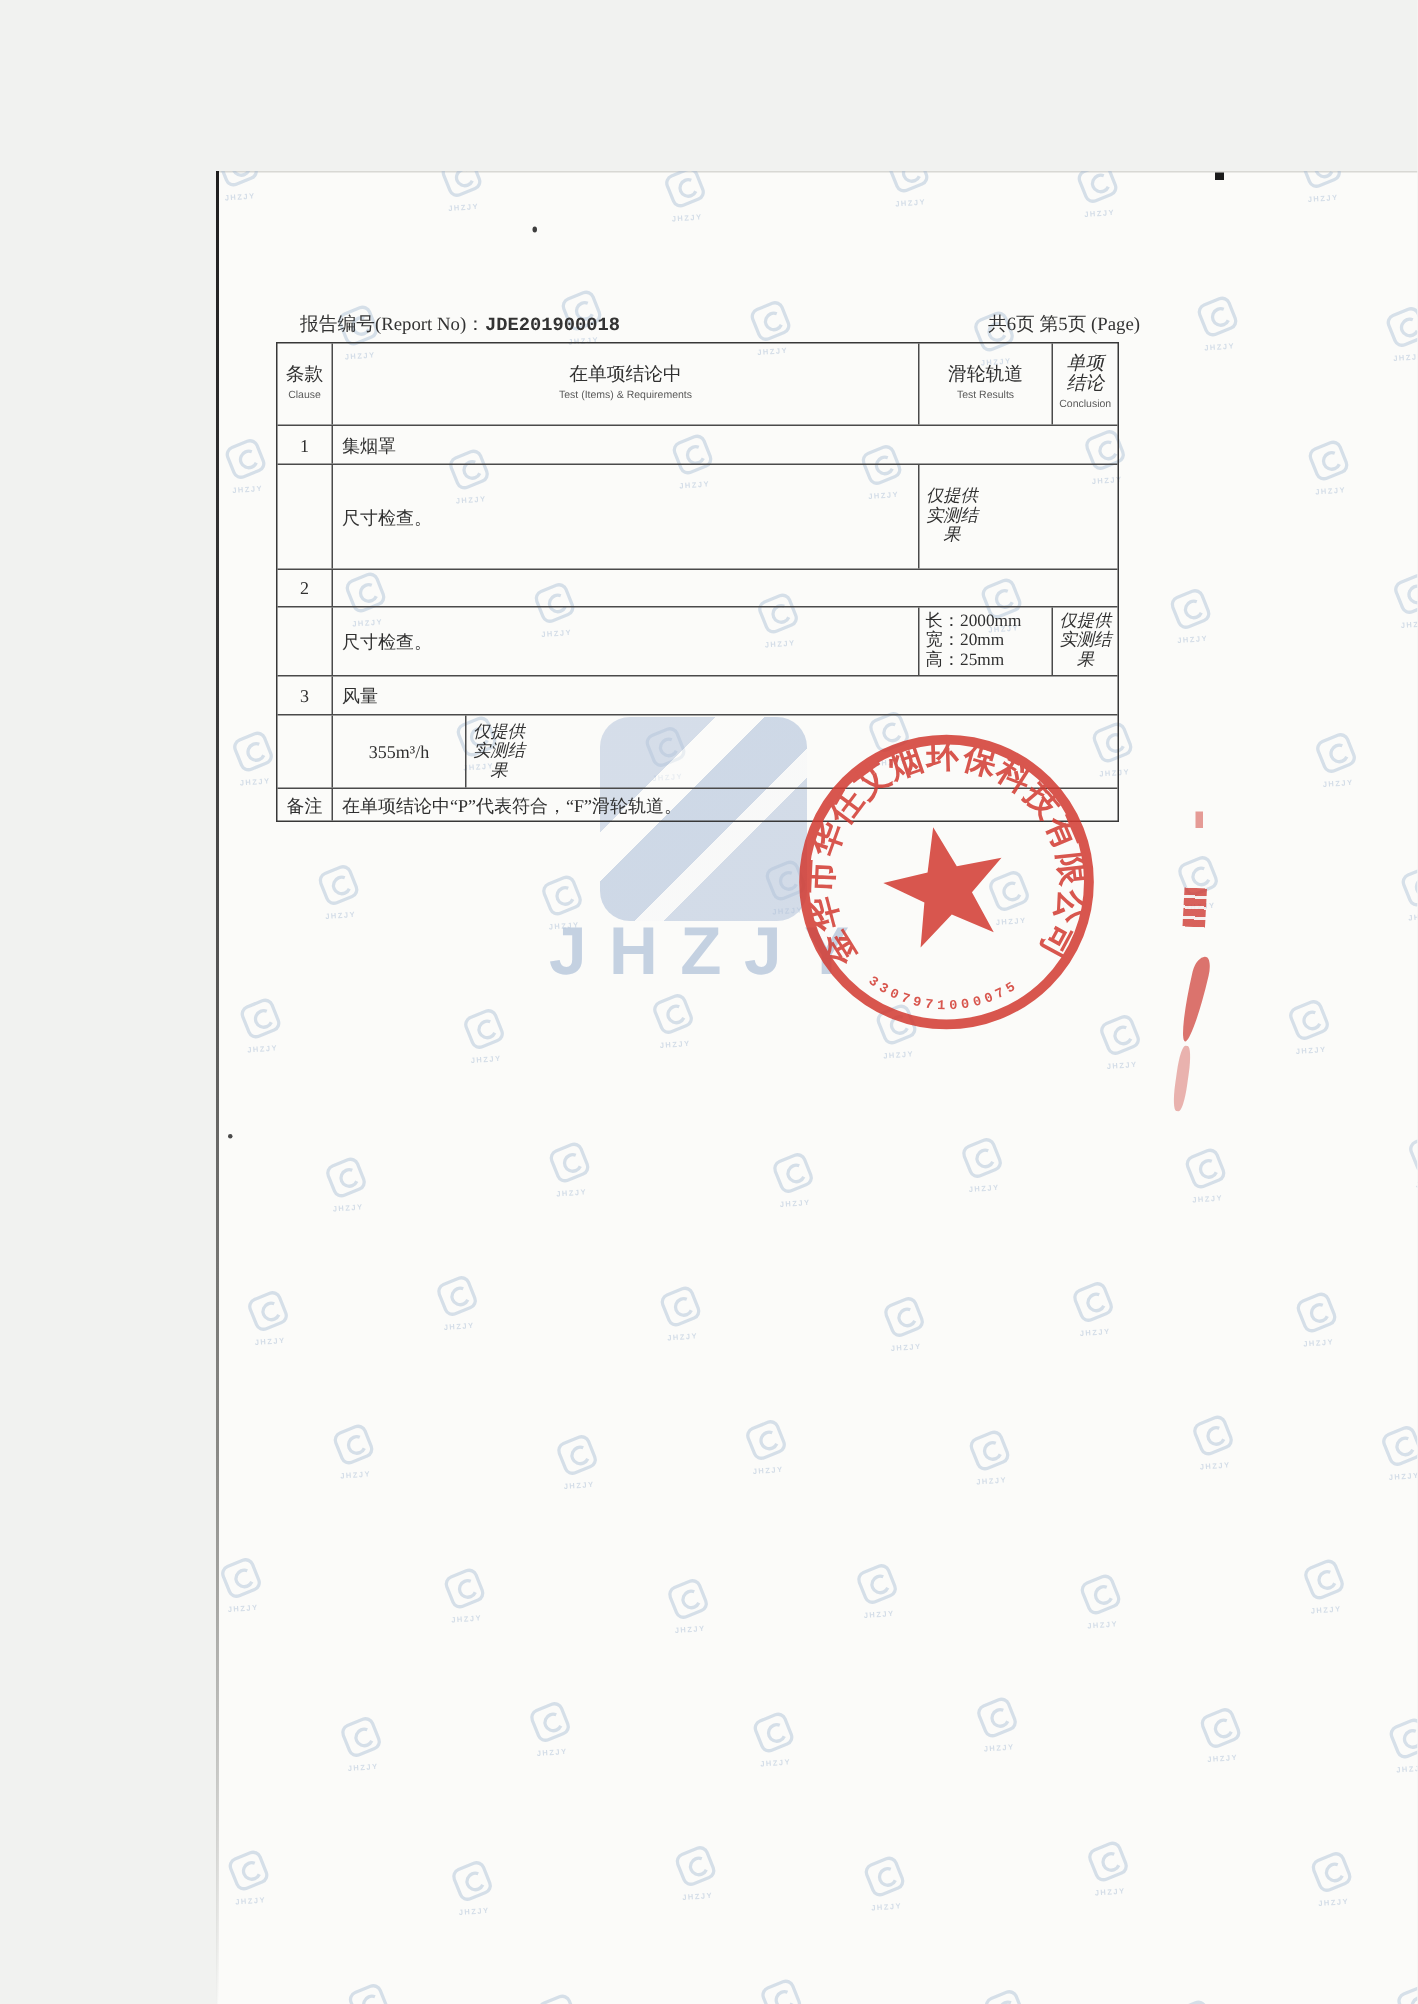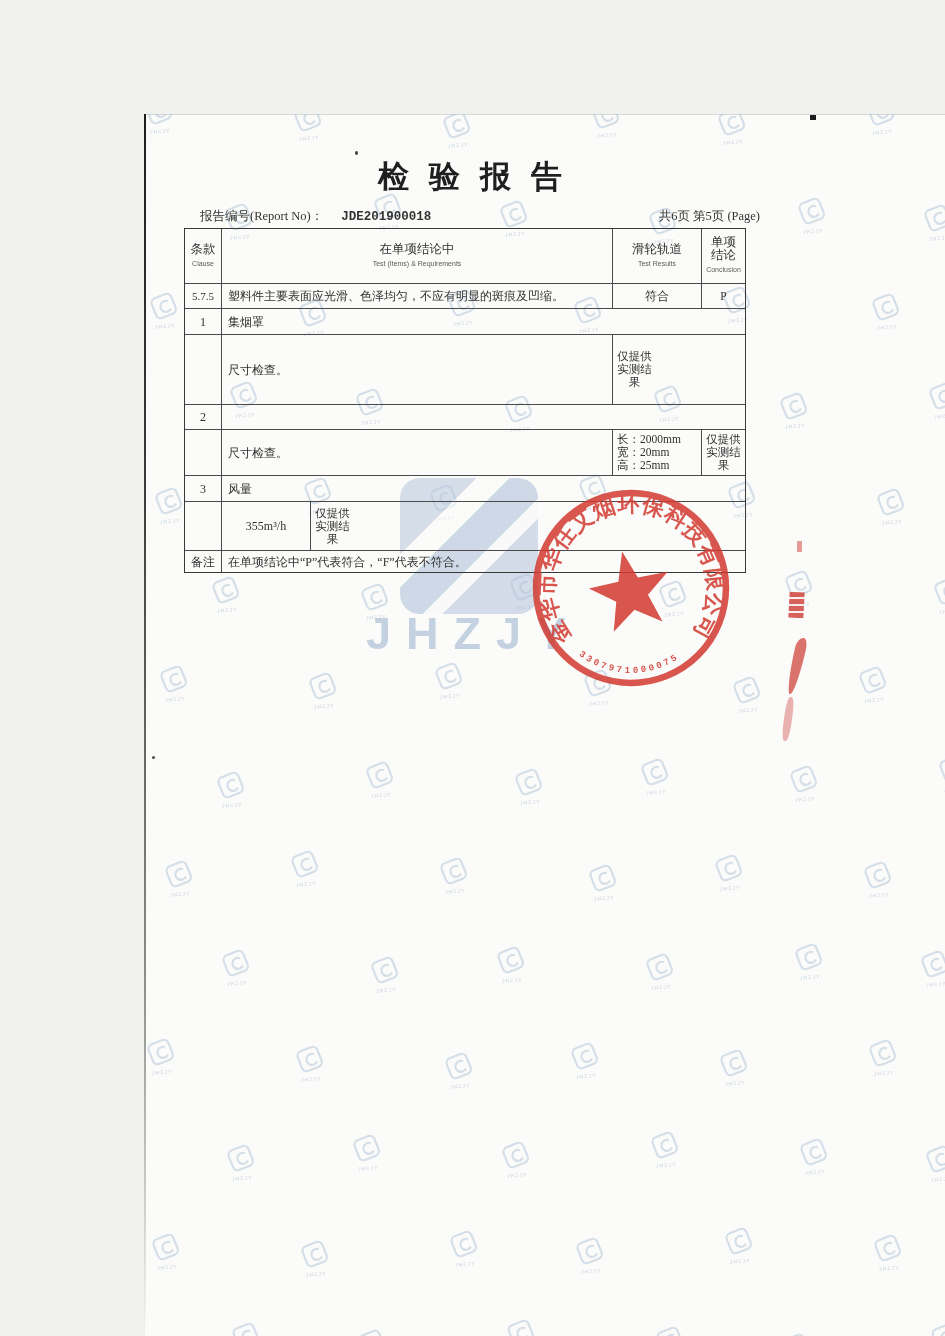--- a/index.html
+++ b/index.html
@@ -21,35 +21,35 @@
   #wm-big-text{position:absolute;left:366px;top:608px;z-index:1;font-family:"Liberation Sans",sans-serif;
     font-weight:bold;font-size:45px;letter-spacing:15px;color:#b7c7dc;opacity:.8;}
   
   .doc{z-index:2;position:absolute;color:#2e2e2e;}
   #title{left:180px;top:156px;width:580px;text-align:center;font-size:31px;font-weight:bold;
     letter-spacing:20px;text-indent:20px;color:#1f1f1f;}
   #subtitle{left:180px;top:193px;width:580px;text-align:center;
     font-family:"Liberation Mono",monospace;font-size:14px;font-weight:bold;letter-spacing:2px;color:#262626;}
   #report-line{left:200px;top:208px;width:560px;display:flex;justify-content:space-between;
     font-size:12.5px;color:#333;}
-  #report-line .mono{font-family:"Liberation Mono",monospace;font-weight:bold;margin-left:18px;}
+  #report-line .mono{font-family:"Liberation Mono",monospace;font-weight:bold;}
   
   #report-table{left:184px;top:228px;width:560px;border:1.6px solid #383838;background:transparent;}
   .trow{display:flex;border-top:1px solid #4a4a4a;box-sizing:border-box;}
   .trow:first-child{border-top:none;}
   .cell{box-sizing:border-box;display:flex;flex-direction:column;justify-content:center;
     font-size:12px;color:#303030;line-height:14px;}
   .c-clause{width:37px;border-right:1px solid #4a4a4a;text-align:center;align-items:center;}
   .c-item{width:391px;border-right:1px solid #4a4a4a;padding:2px 6px;align-items:flex-start;}
   .c-item-span{flex:1;padding:2px 6px;align-items:flex-start;border-right:none;}
   .c-result{width:89px;border-right:1px solid #4a4a4a;text-align:center;align-items:center;}
   .c-result.lines{align-items:flex-start;text-align:left;padding:3px 4px;}
   .c-result .rline{font-size:11.5px;line-height:13px;}
   .c-conclusion{width:43px;text-align:center;align-items:center;padding:1px 4px;}
-  .c-conclusion .wrap{font-size:11.5px;line-height:13px;}
+  .c-conclusion .wrap{font-size:11.5px;line-height:13px;font-style:italic;}
   
   #thead{height:54px;}
   #thead .cn{font-size:12.5px;}
   #thead .en{font-size:7px;color:#5a5a5a;margin-top:1px;font-family:"Liberation Sans",sans-serif;}
   
   #stamp{position:absolute;left:530px;top:486px;width:202px;height:204px;z-index:3;opacity:.85;}
   
   .red-mark{position:absolute;z-index:3;}
   #red-mark-1{left:789px;top:592px;width:15px;height:26px;transform:rotate(3deg);opacity:.8;
     background:repeating-linear-gradient(#cf3b34 0 5px,#f6eceb 5px 7px);}
@@ -406,21 +406,20 @@
           <path d="M 19.5 10.5 a 5.5 5.5 0 1 0 2.5 7.5" fill="none" stroke="#a3b9d3" stroke-width="2.2"></path>
         </svg></div>
       <div class="wm-tile" style="left: 783px; top: 1208px;"><svg width="30" height="30" viewBox="0 0 30 30">
           <rect x="4.5" y="4.5" width="21" height="21" rx="5" transform="rotate(-18 15 15)" fill="none" stroke="#a3b9d3" stroke-width="2.2"></rect>
           <path d="M 19.5 10.5 a 5.5 5.5 0 1 0 2.5 7.5" fill="none" stroke="#a3b9d3" stroke-width="2.2"></path>
         </svg></div>
     </div>
   <div id="wm-big-logo"></div>
   <div id="wm-big-text">JHZJY</div>
 
-  <div id="title" class="doc">检验报告</div>
 
   <div id="report-line" class="doc">
     <span>
       <span>报告编号(Report No)：</span><span class="mono">JDE201900018</span>
     </span>
     <span>共6页 第5页 (Page)</span>
   </div>
 
   <div id="report-table" class="doc">
     <div class="trow" id="thead">
@@ -435,28 +434,20 @@
       <div class="cell c-result">
         <div class="cn">滑轮轨道</div>
         <div class="en">Test Results</div>
       </div>
       <div class="cell c-conclusion">
         <div class="cn wrap">单项结论</div>
         <div class="en">Conclusion</div>
       </div>
     </div>
 
-  <div class="trow" style="min-height: 25px;">
-        <div class="cell c-clause" style="font-size: 11px;">5.7.5</div>
-        <div class="cell c-item">塑料件主要表面应光滑、色泽均匀，不应有明显的斑痕及凹缩。</div>
-        <div class="cell c-result">符合</div>
-        <div class="cell c-conclusion">
-          <div class="wrap">P</div>
-        </div>
-      </div>
       <div class="trow" style="min-height: 26px;">
         <div class="cell c-clause">1</div>
         <div class="cell c-item-span">集烟罩</div>
       </div>
       <div class="trow" style="min-height: 70px;">
         <div class="cell c-clause"></div>
         <div class="cell c-item">尺寸检查。</div>
         <div class="cell c-conclusion">
           <div class="wrap">仅提供实测结果</div>
         </div>
@@ -482,21 +473,21 @@
       </div>
       <div class="trow" style="min-height: 49px;">
         <div class="cell c-clause"></div>
         <div class="cell c-result">355m³/h</div>
         <div class="cell c-conclusion">
           <div class="wrap">仅提供实测结果</div>
         </div>
       </div>
       <div class="trow" style="min-height: 22px;">
         <div class="cell c-clause">备注</div>
-        <div class="cell c-item-span">在单项结论中“P”代表符合，“F”代表不符合。</div>
+        <div class="cell c-item-span">在单项结论中“P”代表符合，“F”滑轮轨道。</div>
       </div>
     </div>
 
   <svg id="stamp" viewBox="0 0 200 200">
     <circle cx="100" cy="100" r="94" fill="none" stroke="#d23a31" stroke-width="6.5"></circle>
     <polygon fill="#d23a31" points="91.2,63.9 106.8,89.6 136.3,84 116.8,106.7 131.2,133.1 103.5,121.5 82.9,143.3 85.4,113.5 58.3,100.6 87.5,93.7"></polygon>
     <defs>
       <path id="sealArc" d="M 41.8 148.9 A 76 76 0 1 1 158.2 148.9" fill="none"></path>
       <path id="numArc" d="M 48.3 166.2 A 84 84 0 0 0 151.7 166.2" fill="none"></path>
     </defs>

